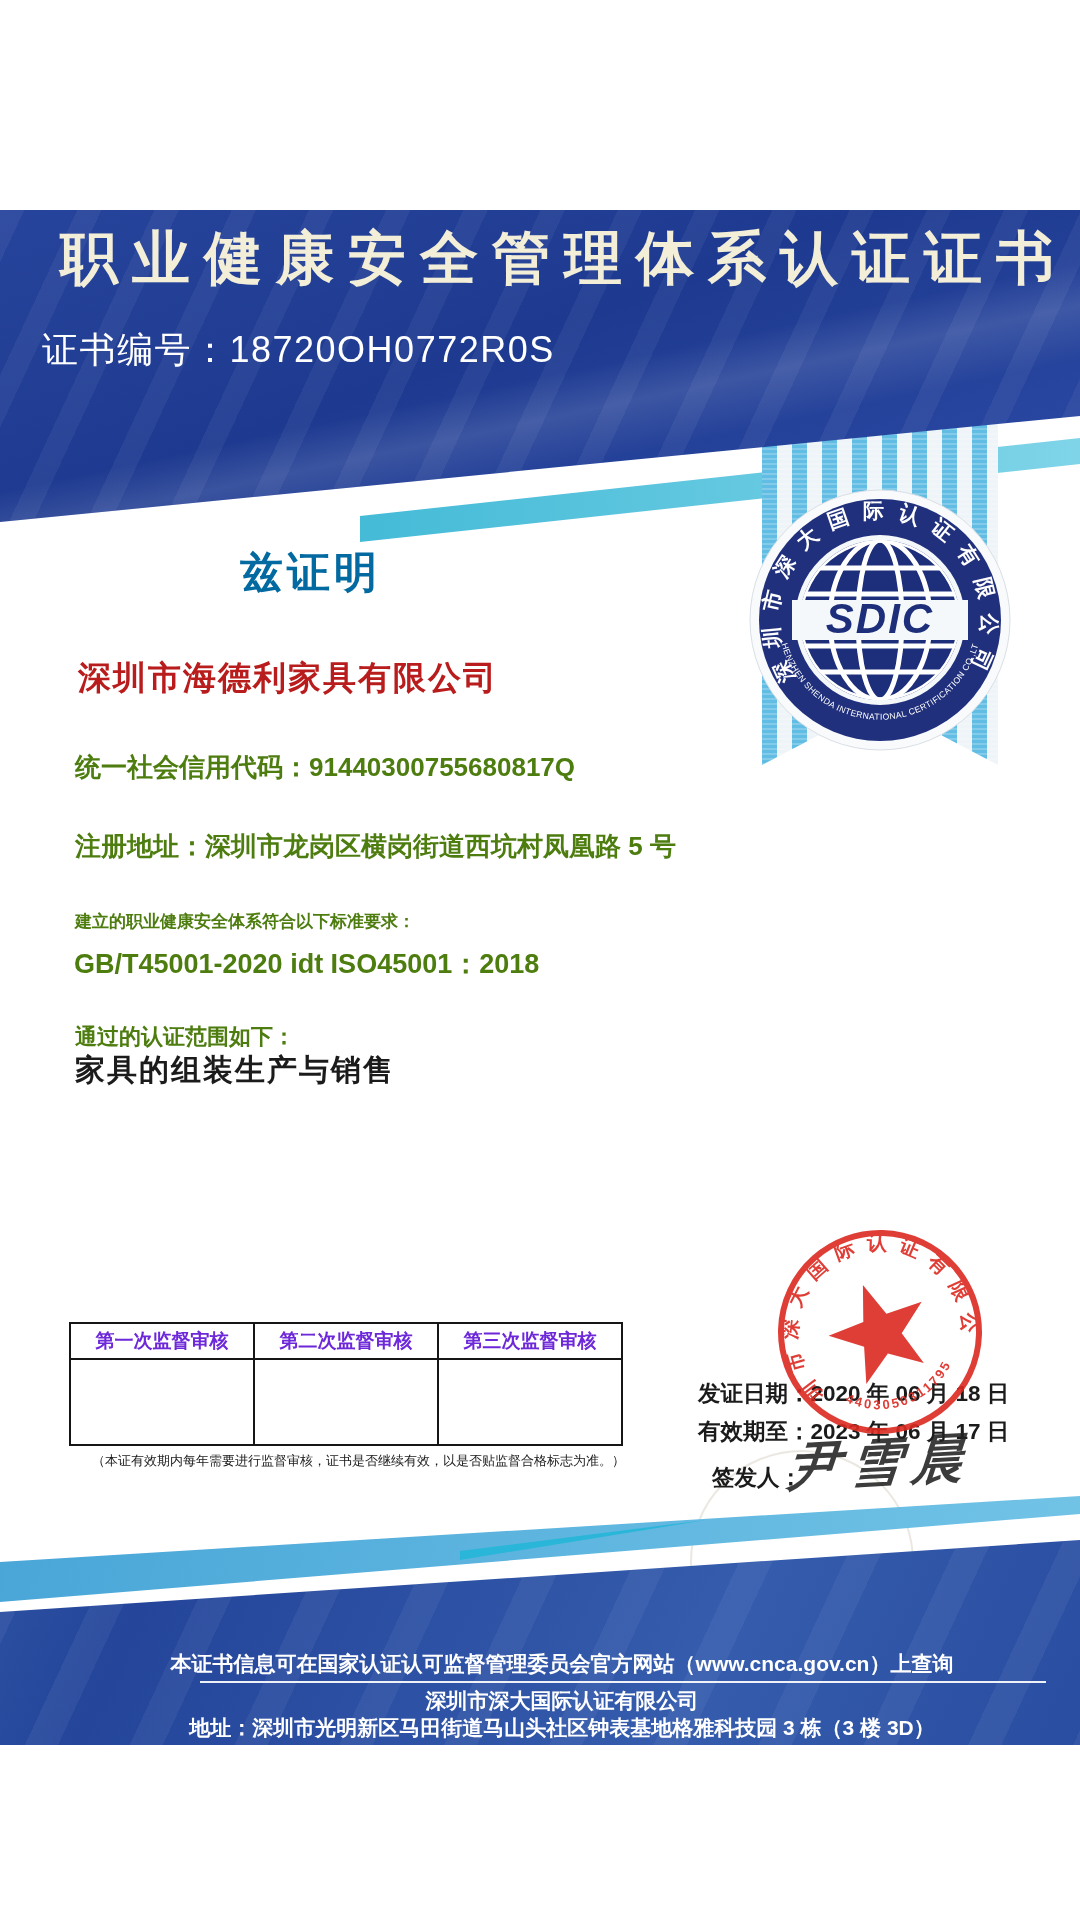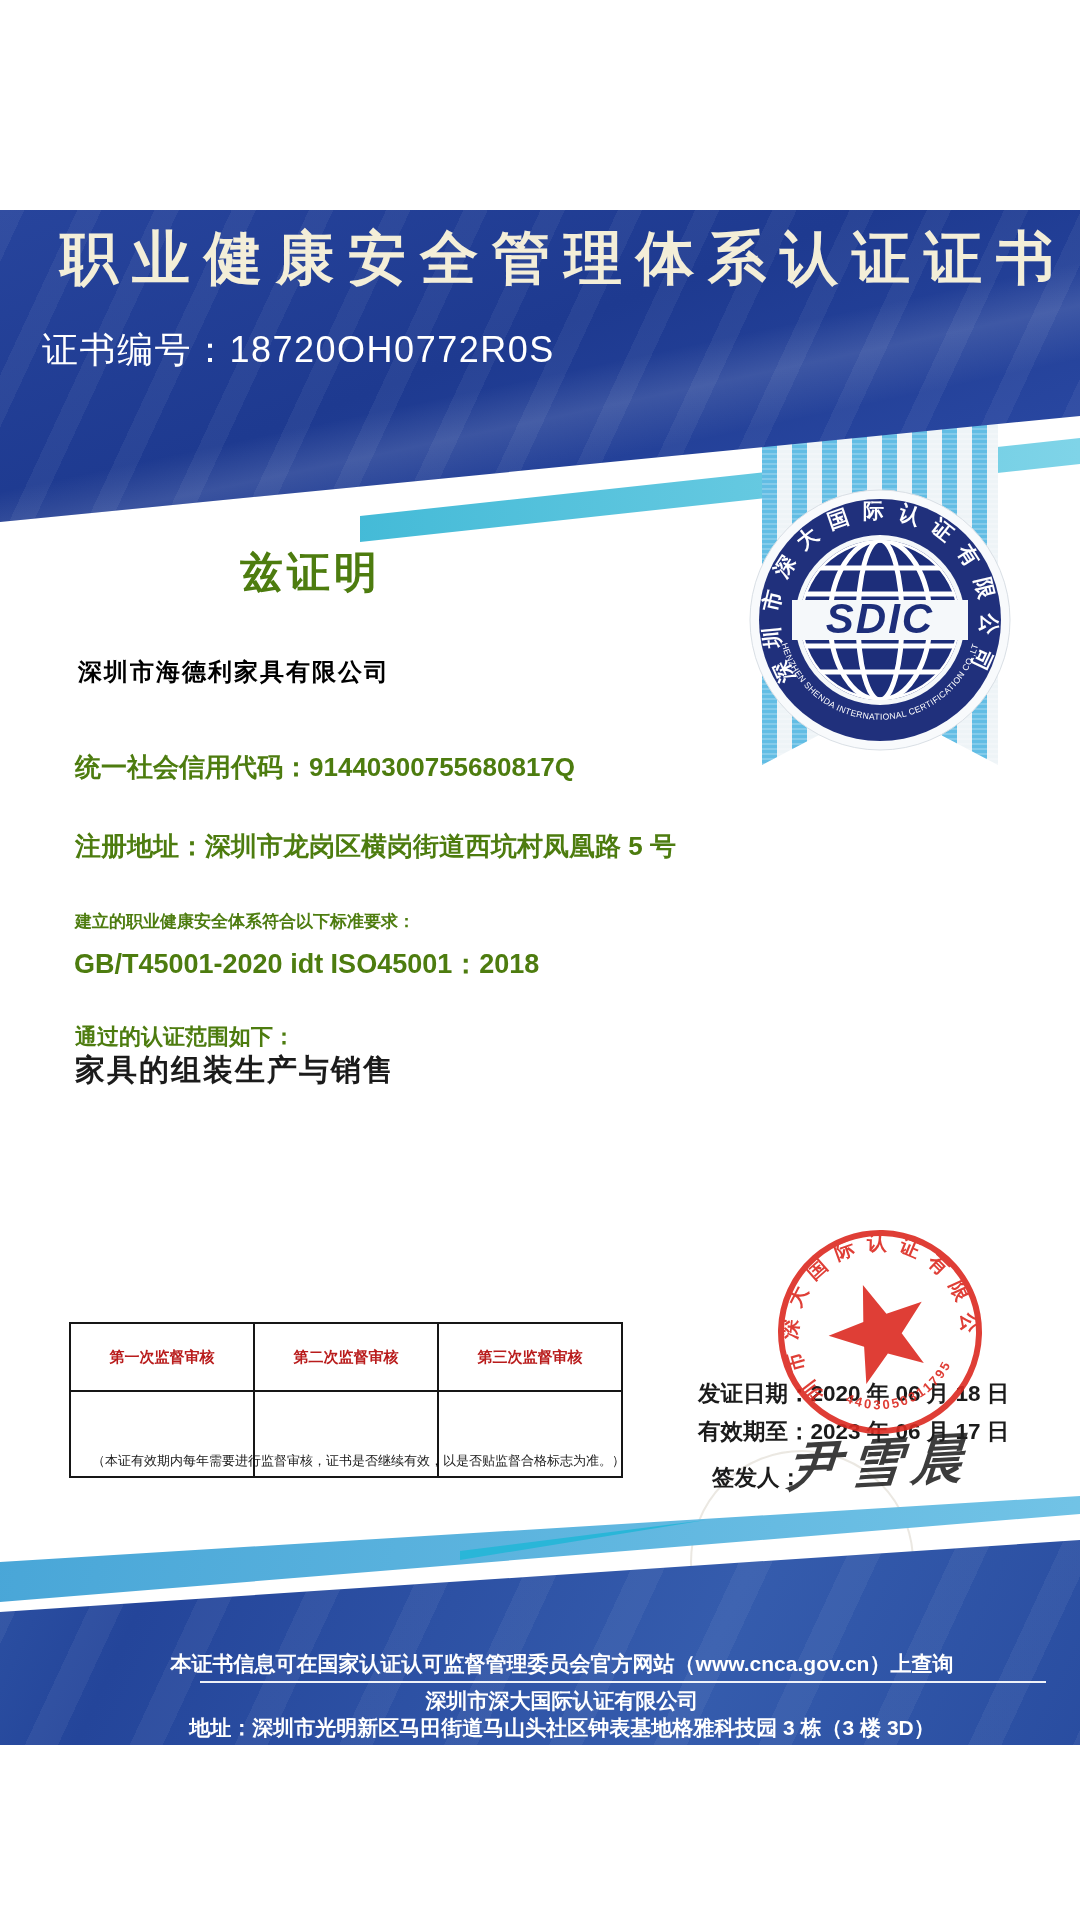--- a/index.html
+++ b/index.html
@@ -36,36 +36,36 @@
     position:absolute;left:762px;top:335px;width:236px;height:430px;z-index:5;
     background:
       repeating-linear-gradient(0deg, rgba(255,255,255,0.22) 0 2px, rgba(255,255,255,0) 2px 5px),
       repeating-linear-gradient(90deg,#62bde4 0 15px,#eef4f7 15px 30px);
     clip-path:polygon(0 0,100% 0,100% 100%,50% calc(100% - 62px),0 100%);
   }
   .medallion{position:absolute;left:748px;top:488px;width:264px;height:264px;z-index:7;}
 
   
   .txt{position:absolute;color:#4d7c0f;white-space:nowrap;z-index:2;}
-  .certify{left:240px;top:544px;font-size:43px;font-weight:bold;letter-spacing:4px;color:#4d7c0f;}
-  .company{left:78px;top:656px;font-size:24px;font-weight:bold;letter-spacing:2px;color:#000000;}
+  .certify{left:240px;top:544px;font-size:43px;font-weight:bold;letter-spacing:4px;color:#0369a1;}
+  .company{left:78px;top:656px;font-size:33px;font-weight:bold;letter-spacing:2px;color:#b91c1c;}
   .credit{left:75px;top:750px;font-size:26px;font-weight:600;}
   .address{left:75px;top:829px;font-size:26px;font-weight:600;}
   .std-intro{left:75px;top:910px;font-size:17px;font-weight:600;}
   .std{left:74px;top:946px;font-size:27px;font-weight:600;}
   .scope-intro{left:75px;top:1022px;font-size:22px;font-weight:600;}
   .scope{left:75px;top:1050px;font-size:30px;font-weight:bold;letter-spacing:2px;color:#1b1b1b;}
 
   
   .audit-table{
     position:absolute;left:69px;top:1322px;width:554px;z-index:2;
     border-collapse:collapse;table-layout:fixed;
   }
   .audit-table th,.audit-table td{border:2.5px solid #161616;}
-  .audit-table th{height:34px;font-size:15px;font-weight:bold;color:#b91c1c;text-align:center;padding:16px;}
+  .audit-table th{height:34px;font-size:19px;font-weight:bold;color:#6d28d9;text-align:center;padding:0;}
   .audit-table td{height:82px;}
   .table-note{
     position:absolute;left:92px;top:1452px;font-size:13px;color:#1a1a1a;z-index:2;white-space:nowrap;
   }
 
   
   .issue-line{position:absolute;font-size:22.5px;font-weight:600;color:#1b1b1b;white-space:nowrap;z-index:5;}
   .issue-date{left:698px;top:1378px;}
   .valid-until{left:698px;top:1416px;}
   .signer-label{left:712px;top:1462px;}

